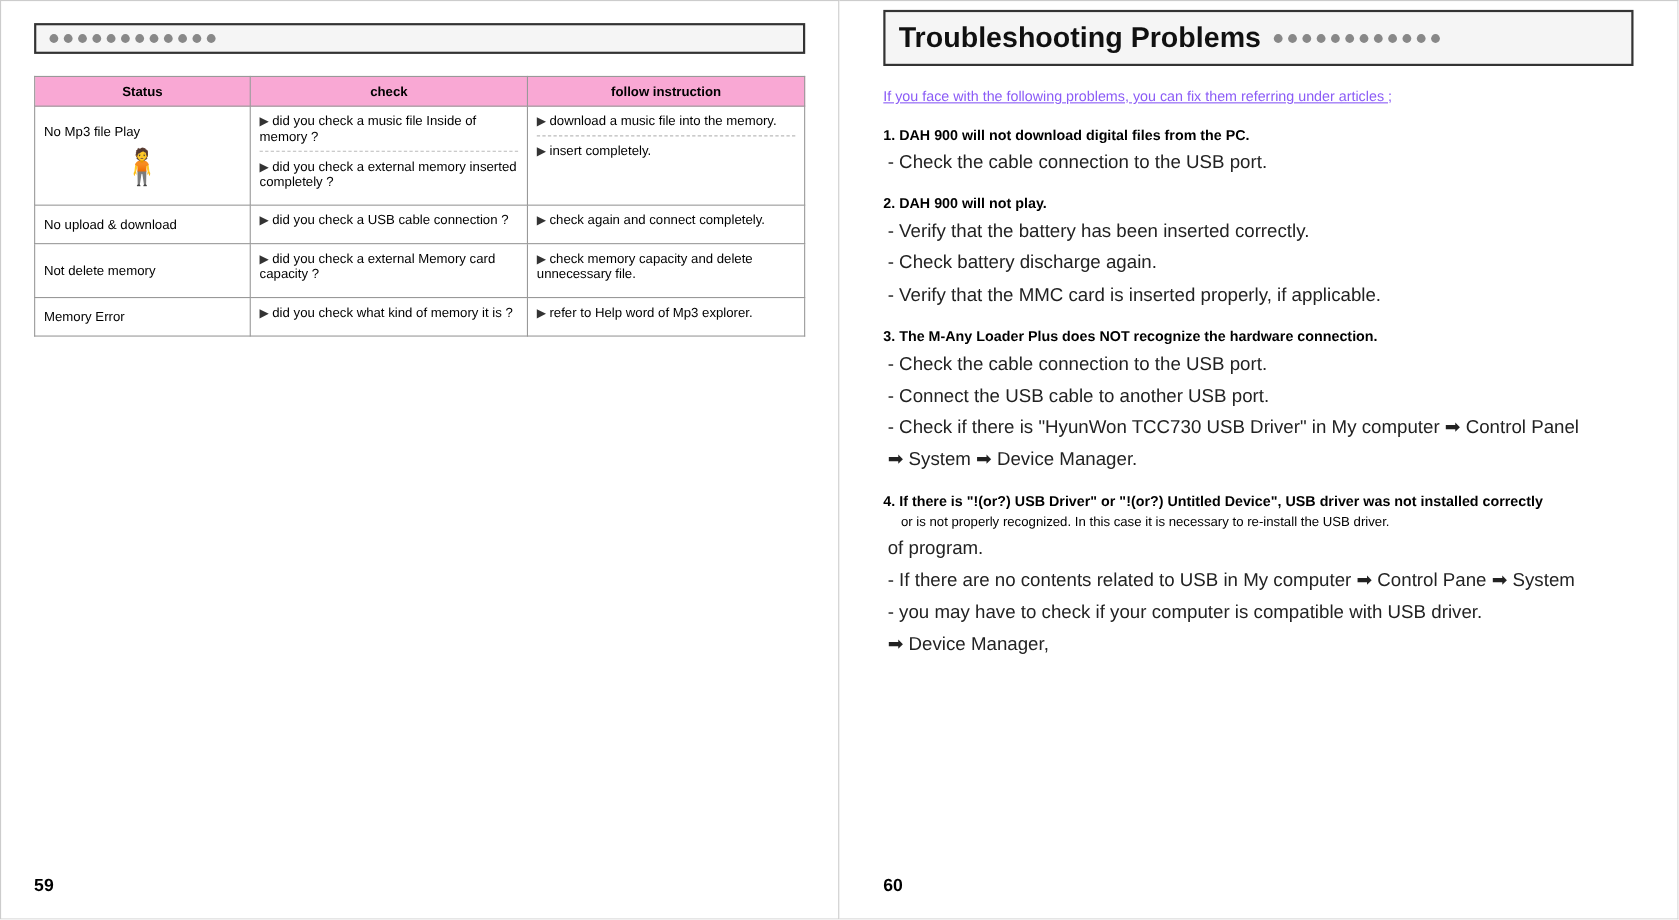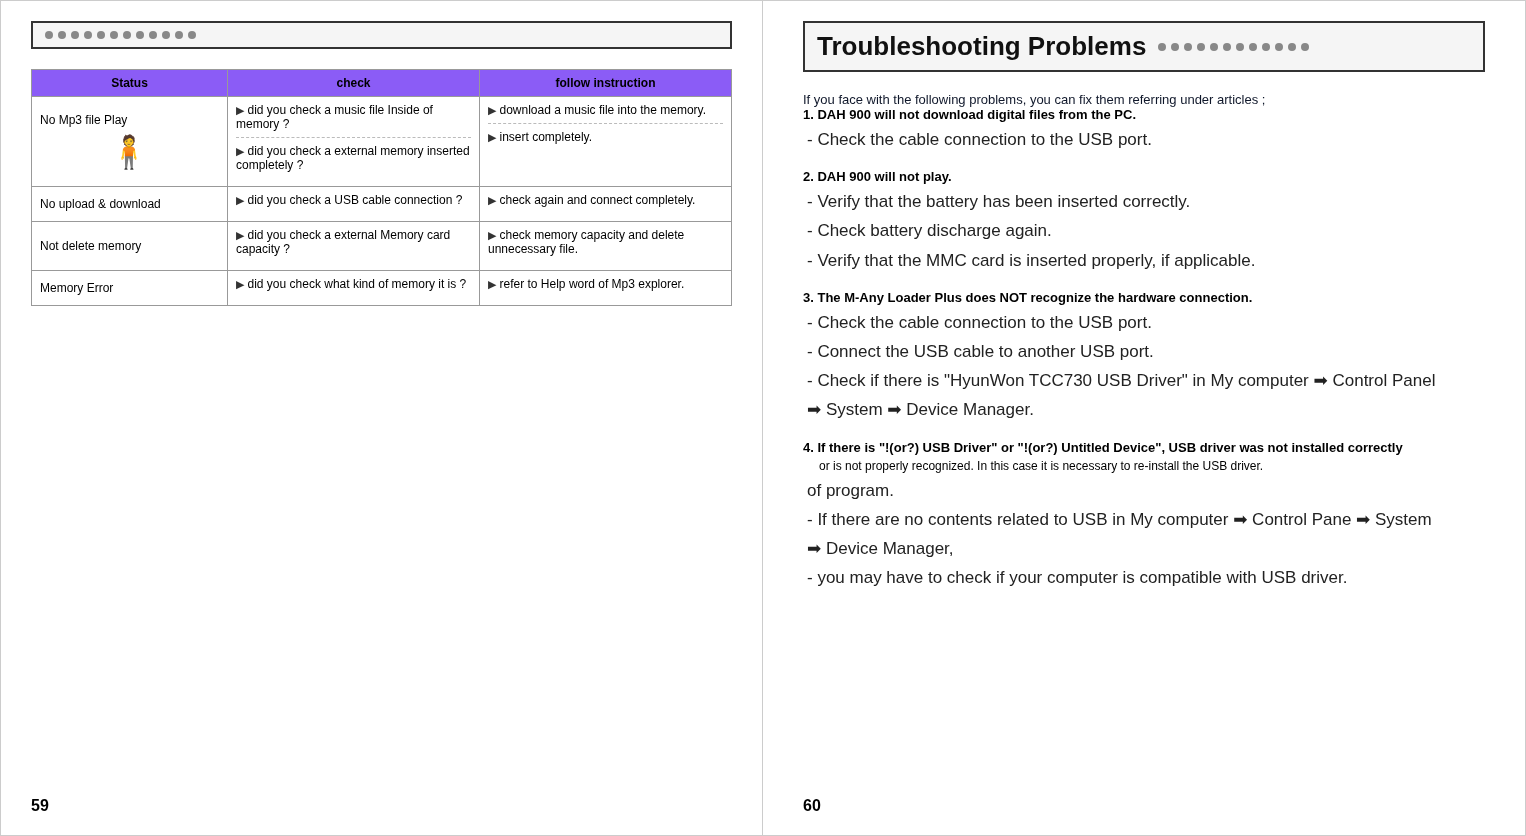--- a/index.html
+++ b/index.html
@@ -23,21 +23,21 @@
       border: 1px solid #ccc;
       position: relative;
       padding: 20px 30px;
     }
     .right-panel {
       width: 763px;
       height: 100%;
       border: 1px solid #ccc;
       border-left: none;
       position: relative;
-      padding: 20px 40px;
+      padding: 8px 40px;
     }
     .section-header {
       display: flex;
       align-items: center;
       margin-bottom: 20px;
       border: 2px solid #333;
       padding: 8px 12px;
       background: #f5f5f5;
     }
     .section-header h1 {
@@ -58,21 +58,21 @@
       border-radius: 50%;
       background: #888;
     }
     
     .check-table {
       width: 100%;
       border-collapse: collapse;
       font-size: 12px;
     }
     .check-table th {
-      background: #8b5cf6;
+      background: #f9a8d4;
       border: 1px solid #999;
       padding: 6px 8px;
       text-align: center;
       font-weight: bold;
     }
     .check-table td {
       border: 1px solid #999;
       padding: 6px 8px;
       vertical-align: top;
     }
@@ -110,21 +110,23 @@
     .page-number-right {
       position: absolute;
       bottom: 20px;
       left: 40px;
       font-size: 16px;
       font-weight: bold;
     }
     
     .intro-text {
       font-size: 13px;
-      color: #0f172a;
+      margin-bottom: 20px;
+      color: #8b5cf6;
+      text-decoration: underline;
     }
     .problem-section {
       margin-bottom: 16px;
     }
     .problem-title {
       font-weight: bold;
       font-size: 13px;
       margin-bottom: 4px;
     }
     .problem-detail {
@@ -300,20 +302,20 @@
     </div>
 
     <div class="problem-section">
       <div class="problem-title">
         <span>4. </span><span>If there is "!(or?) USB Driver" or "!(or?) Untitled Device", USB driver was not installed correctly</span>
       </div>
       <div class="problem-title" style="font-weight:normal; font-size:12px; padding-left:16px;">   or is not properly recognized. In this case it is necessary to re-install the USB driver.</div>
       <div class="problem-detail">
         <p>  of program.</p>
         <p>- If there are no contents related to USB in My computer ➡ Control Pane ➡ System</p>
+        <p>- you may have to check if your computer is compatible with USB driver.</p>
         <p>   ➡ Device Manager,</p>
-        <p>- you may have to check if your computer is compatible with USB driver.</p>
       </div>
     </div>
 
     <div class="page-number-right">60</div>
   </div>
 </div>
 
 </body></html>

